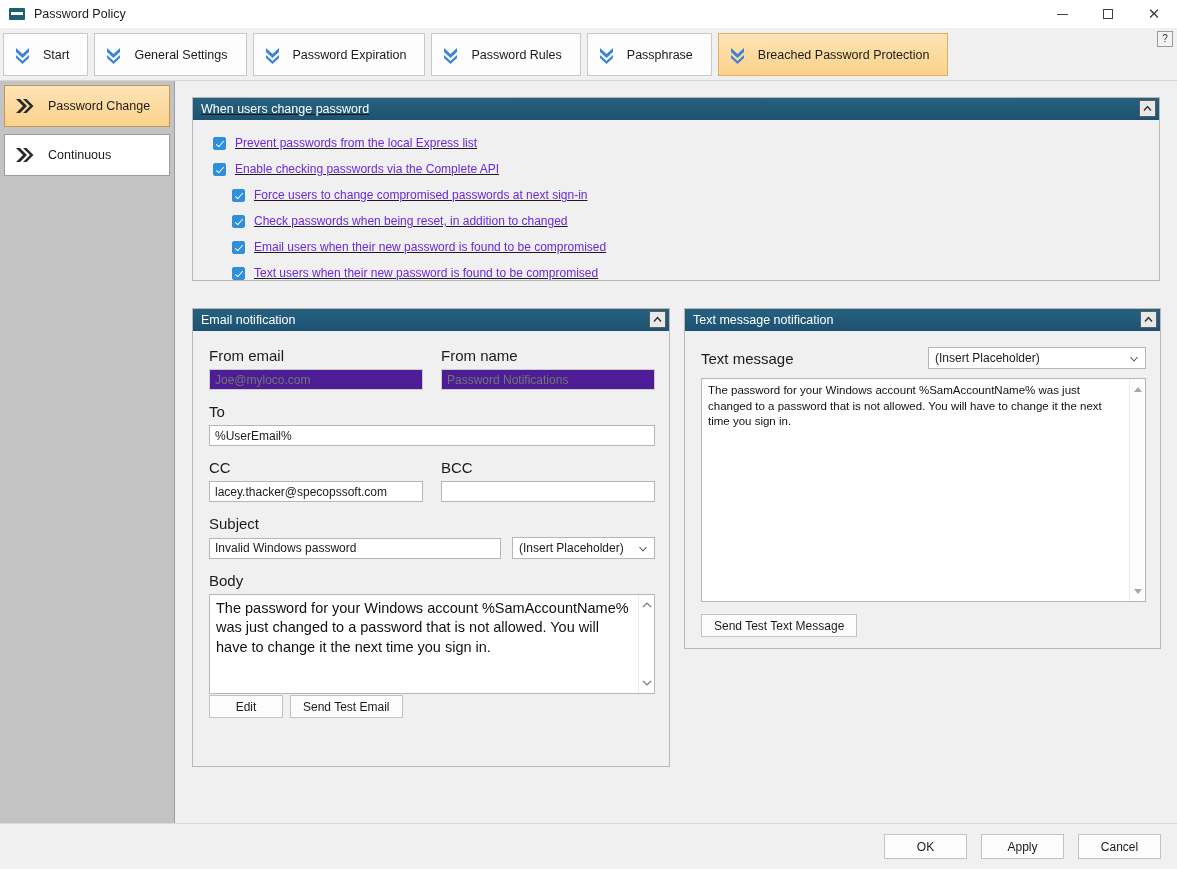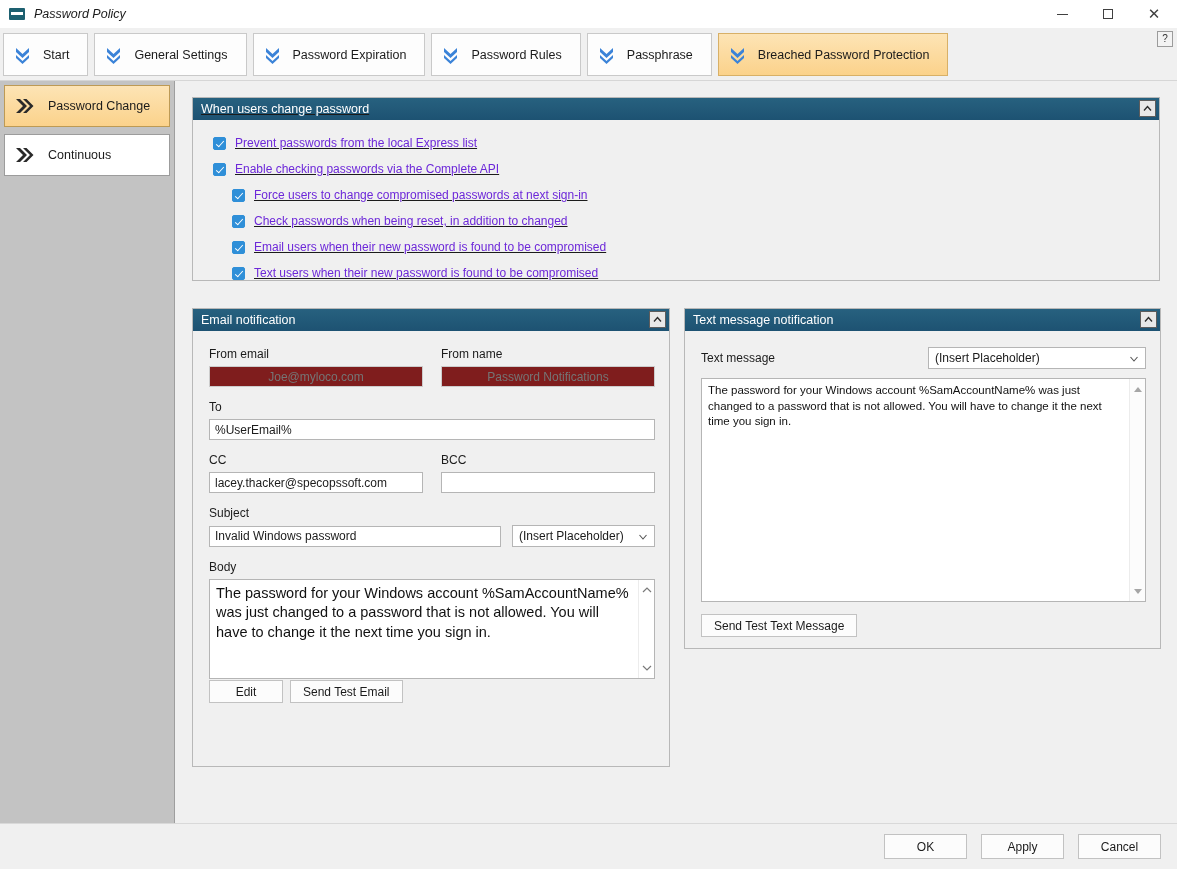--- a/index.html
+++ b/index.html
@@ -27,21 +27,21 @@
     border-radius: 1px;
     position: relative;
   }
   .title-icon::after {
     content: "";
     position: absolute; left: 2px; top: 4px;
     width: 12px; height: 3px;
     background: #ffffff;
     box-shadow: none;
   }
-  .title-text { font-size: 12.5px; color: #1b1b1b; font-style: italic; }
+  .title-text { font-size: 12.5px; color: #1b1b1b; }
   .wincontrols {
     position: absolute; right: 0; top: 0;
     height: 28px; display: flex;
   }
   .wc {
     width: 46px; height: 28px;
     display: flex; align-items: center; justify-content: center;
     color: #404040; font-size: 12px;
   }
   .wc .glyph-min { display:block; width: 11px; height: 1px; background: #404040; }
@@ -159,37 +159,36 @@
     content: "";
     position: absolute; left: 4px; top: 1px;
     width: 3px; height: 7px;
     border: solid #ffffff;
     border-width: 0 1.6px 1.6px 0;
     transform: rotate(42deg);
   }
   .cb-label { margin-left: 9px; font-size: 12px; color: #6d28d9; }
 
   
-  .fld-label { font-size: 12px; color: #1b1b1b; margin-bottom: 5px; display:block; }
+  .fld-label { font-size: 15px; color: #1b1b1b; margin-bottom: 5px; display:block; }
   .txt {
     height: 21px;
     border: 1px solid #b5b5b5;
     background: #ffffff;
     font-family: "Liberation Sans", sans-serif;
     font-size: 12px;
     color: #1b1b1b;
     padding: 0 5px;
     width: 100%;
     outline: none;
   }
   .txt.disabled {
-    background: #7f1d1d;
+    background: #4c1d95;
     color: #9a9a9a;
     border: 1px solid #cccccc;
-    text-align: center;
   }
   .row2 { display: flex; gap: 18px; }
   .col { flex: 1 1 0; min-width: 0; }
   .fgroup { margin-bottom: 13px; }
 
   .combo {
     height: 22px;
     border: 1px solid #b5b5b5;
     background: #ffffff;
     display: flex; align-items: center;

